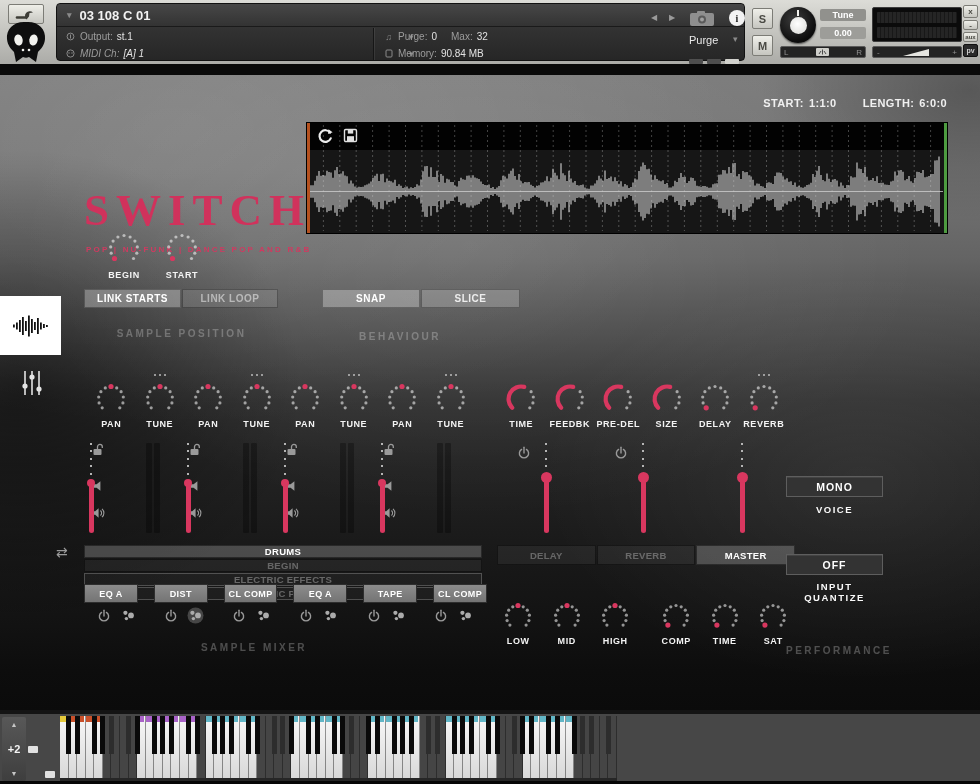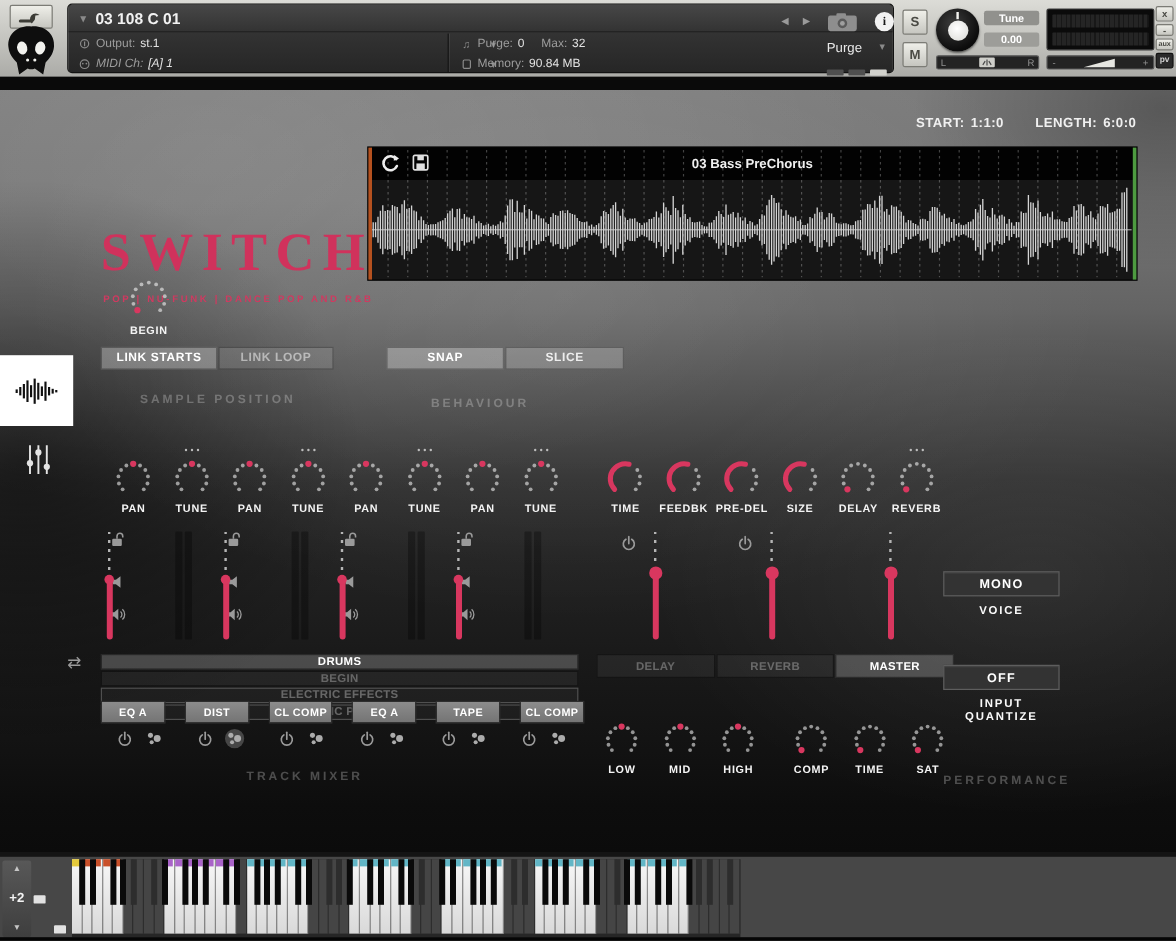--- a/index.html
+++ b/index.html
@@ -308,23 +308,20 @@
           <line x1="525.1" y1="2" x2="525.1" y2="108" stroke="rgba(255,255,255,0.26)" stroke-width="1" stroke-dasharray="2 3"></line>
           <line x1="541.5" y1="2" x2="541.5" y2="108" stroke="rgba(255,255,255,0.26)" stroke-width="1" stroke-dasharray="2 3"></line>
           <line x1="557.9" y1="2" x2="557.9" y2="108" stroke="rgba(255,255,255,0.26)" stroke-width="1" stroke-dasharray="2 3"></line>
           <line x1="574.4" y1="2" x2="574.4" y2="108" stroke="rgba(255,255,255,0.26)" stroke-width="1" stroke-dasharray="2 3"></line>
           <line x1="590.8" y1="2" x2="590.8" y2="108" stroke="rgba(255,255,255,0.26)" stroke-width="1" stroke-dasharray="2 3"></line>
           <line x1="607.2" y1="2" x2="607.2" y2="108" stroke="rgba(255,255,255,0.26)" stroke-width="1" stroke-dasharray="2 3"></line>
           <line x1="623.6" y1="2" x2="623.6" y2="108" stroke="rgba(255,255,255,0.26)" stroke-width="1" stroke-dasharray="2 3"></line>
           <line x1="3" y1="68.5" x2="636" y2="68.5" stroke="#c8c8c8" stroke-width="0.8"></line>
           <path d="M 4 62.3 L 4 74.7 M 6 62.2 L 6 74.8 M 8 57.7 L 8 79.3 M 10 52.7 L 10 84.3 M 12 48.1 L 12 88.9 M 14 52.8 L 14 84.2 M 16 51.9 L 16 85.1 M 18 52.5 L 18 84.5 M 20 47.8 L 20 89.2 M 22 48.9 L 22 88.1 M 24 49.5 L 24 87.5 M 26 54.8 L 26 82.2 M 28 47.3 L 28 89.7 M 30 43.9 L 30 93.1 M 32 50.9 L 32 86.1 M 34 50.4 L 34 86.6 M 36 48.3 L 36 88.7 M 38 52.4 L 38 84.6 M 40 53.2 L 40 83.8 M 42 60.6 L 42 76.4 M 44 57.4 L 44 79.6 M 46 60.5 L 46 76.5 M 48 63.6 L 48 73.4 M 50 64.4 L 50 72.6 M 52 63.8 L 52 73.2 M 54 63.9 L 54 73.1 M 56 63.7 L 56 73.3 M 58 62.3 L 58 74.7 M 60 61.4 L 60 75.6 M 62 60.6 L 62 76.4 M 64 58.6 L 64 78.4 M 66 54.8 L 66 82.2 M 68 52.7 L 68 84.3 M 70 50.8 L 70 86.2 M 72 58.0 L 72 79.0 M 74 51.2 L 74 85.8 M 76 50.8 L 76 86.2 M 78 59.2 L 78 77.8 M 80 55.4 L 80 81.6 M 82 58.0 L 82 79.0 M 84 58.2 L 84 78.8 M 86 59.5 L 86 77.5 M 88 56.8 L 88 80.2 M 90 63.0 L 90 74.0 M 92 61.3 L 92 75.7 M 94 62.8 L 94 74.2 M 96 65.0 L 96 72.0 M 98 64.3 L 98 72.7 M 100 63.4 L 100 73.6 M 102 65.5 L 102 71.5 M 104 64.2 L 104 72.8 M 106 65.1 L 106 71.9 M 108 63.9 L 108 73.1 M 110 61.3 L 110 75.7 M 112 62.5 L 112 74.5 M 114 56.6 L 114 80.4 M 116 48.3 L 116 88.7 M 118 43.2 L 118 93.8 M 120 43.1 L 120 93.9 M 122 53.7 L 122 83.3 M 124 44.2 L 124 92.8 M 126 53.9 L 126 83.1 M 128 54.0 L 128 83.0 M 130 47.8 L 130 89.2 M 132 59.1 L 132 77.9 M 134 51.1 L 134 85.9 M 136 52.7 L 136 84.3 M 138 59.7 L 138 77.3 M 140 55.8 L 140 81.2 M 142 56.5 L 142 80.5 M 144 58.9 L 144 78.1 M 146 59.1 L 146 77.9 M 148 62.5 L 148 74.5 M 150 63.6 L 150 73.4 M 152 57.9 L 152 79.1 M 154 54.7 L 154 82.3 M 156 56.2 L 156 80.8 M 158 56.7 L 158 80.3 M 160 52.8 L 160 84.2 M 162 52.5 L 162 84.5 M 164 54.4 L 164 82.6 M 166 52.3 L 166 84.7 M 168 54.4 L 168 82.6 M 170 55.3 L 170 81.7 M 172 56.0 L 172 81.0 M 174 58.6 L 174 78.4 M 176 61.1 L 176 75.9 M 178 62.1 L 178 74.9 M 180 62.2 L 180 74.8 M 182 61.6 L 182 75.4 M 184 65.1 L 184 71.9 M 186 64.0 L 186 73.0 M 188 66.0 L 188 71.0 M 190 64.4 L 190 72.6 M 192 63.1 L 192 73.9 M 194 57.3 L 194 79.7 M 196 52.8 L 196 84.2 M 198 53.6 L 198 83.4 M 200 55.4 L 200 81.6 M 202 50.8 L 202 86.2 M 204 47.8 L 204 89.2 M 206 45.6 L 206 91.4 M 208 53.1 L 208 83.9 M 210 56.8 L 210 80.2 M 212 51.0 L 212 86.0 M 214 58.3 L 214 78.7 M 216 60.3 L 216 76.7 M 218 59.1 L 218 77.9 M 220 59.2 L 220 77.8 M 222 58.9 L 222 78.1 M 224 61.7 L 224 75.3 M 226 62.9 L 226 74.1 M 228 64.4 L 228 72.6 M 230 63.1 L 230 73.9 M 232 62.2 L 232 74.8 M 234 59.5 L 234 77.5 M 236 59.2 L 236 77.8 M 238 57.8 L 238 79.2 M 240 53.2 L 240 83.8 M 242 58.3 L 242 78.7 M 244 54.7 L 244 82.3 M 246 45.8 L 246 91.2 M 248 49.7 L 248 87.3 M 250 52.6 L 250 84.4 M 252 56.2 L 252 80.8 M 254 40.3 L 254 96.7 M 256 50.3 L 256 86.7 M 258 52.3 L 258 84.7 M 260 58.0 L 260 79.0 M 262 47.7 L 262 89.3 M 264 55.4 L 264 81.6 M 266 59.4 L 266 77.6 M 268 58.1 L 268 78.9 M 270 61.9 L 270 75.1 M 272 62.4 L 272 74.6 M 274 62.1 L 274 74.9 M 276 61.6 L 276 75.4 M 278 64.5 L 278 72.5 M 280 65.5 L 280 71.5 M 282 65.7 L 282 71.3 M 284 62.6 L 284 74.4 M 286 62.4 L 286 74.6 M 288 60.4 L 288 76.6 M 290 57.2 L 290 79.8 M 292 52.8 L 292 84.2 M 294 55.4 L 294 81.6 M 296 57.8 L 296 79.2 M 298 47.4 L 298 89.6 M 300 55.9 L 300 81.1 M 302 55.1 L 302 81.9 M 304 53.6 L 304 83.4 M 306 58.3 L 306 78.7 M 308 54.3 L 308 82.7 M 310 58.1 L 310 78.9 M 312 60.8 L 312 76.2 M 314 58.3 L 314 78.7 M 316 63.6 L 316 73.4 M 318 61.1 L 318 75.9 M 320 62.3 L 320 74.7 M 322 65.0 L 322 72.0 M 324 63.9 L 324 73.1 M 326 59.4 L 326 77.6 M 328 55.5 L 328 81.5 M 330 56.6 L 330 80.4 M 332 48.1 L 332 88.9 M 334 43.5 L 334 93.5 M 336 39.4 L 336 97.6 M 338 42.0 L 338 95.0 M 340 46.2 L 340 90.8 M 342 45.7 L 342 91.3 M 344 51.4 L 344 85.6 M 346 56.8 L 346 80.2 M 348 52.2 L 348 84.8 M 350 55.9 L 350 81.1 M 352 57.6 L 352 79.4 M 354 58.3 L 354 78.7 M 356 57.3 L 356 79.7 M 358 61.1 L 358 75.9 M 360 60.0 L 360 77.0 M 362 64.5 L 362 72.5 M 364 64.4 L 364 72.6 M 366 63.2 L 366 73.8 M 368 57.8 L 368 79.2 M 370 58.9 L 370 78.1 M 372 55.1 L 372 81.9 M 374 49.9 L 374 87.1 M 376 53.9 L 376 83.1 M 378 53.7 L 378 83.3 M 380 59.9 L 380 77.1 M 382 58.1 L 382 78.9 M 384 54.5 L 384 82.5 M 386 55.0 L 386 82.0 M 388 57.8 L 388 79.2 M 390 62.7 L 390 74.3 M 392 63.3 L 392 73.7 M 394 63.9 L 394 73.1 M 396 63.0 L 396 74.0 M 398 63.0 L 398 74.0 M 400 63.8 L 400 73.2 M 402 64.8 L 402 72.2 M 404 64.6 L 404 72.4 M 406 61.3 L 406 75.7 M 408 60.6 L 408 76.4 M 410 60.3 L 410 76.7 M 412 51.7 L 412 85.3 M 414 51.5 L 414 85.5 M 416 47.1 L 416 89.9 M 418 47.2 L 418 89.8 M 420 50.4 L 420 86.6 M 422 44.0 L 422 93.0 M 424 50.1 L 424 86.9 M 426 40.2 L 426 96.8 M 428 40.1 L 428 96.9 M 430 53.3 L 430 83.7 M 432 51.1 L 432 85.9 M 434 55.9 L 434 81.1 M 436 48.1 L 436 88.9 M 438 49.2 L 438 87.8 M 440 49.1 L 440 87.9 M 442 52.2 L 442 84.8 M 444 53.4 L 444 83.6 M 446 56.7 L 446 80.3 M 448 62.5 L 448 74.5 M 450 60.4 L 450 76.6 M 452 60.8 L 452 76.2 M 454 62.9 L 454 74.1 M 456 63.6 L 456 73.4 M 458 64.9 L 458 72.1 M 460 59.8 L 460 77.2 M 462 59.3 L 462 77.7 M 464 59.7 L 464 77.3 M 466 61.1 L 466 75.9 M 468 52.9 L 468 84.1 M 470 49.4 L 470 87.6 M 472 49.6 L 472 87.4 M 474 50.1 L 474 86.9 M 476 53.6 L 476 83.4 M 478 56.6 L 478 80.4 M 480 55.2 L 480 81.8 M 482 58.8 L 482 78.2 M 484 58.2 L 484 78.8 M 486 61.9 L 486 75.1 M 488 59.4 L 488 77.6 M 490 63.7 L 490 73.3 M 492 62.8 L 492 74.2 M 494 64.2 L 494 72.8 M 496 64.7 L 496 72.3 M 498 63.8 L 498 73.2 M 500 62.0 L 500 75.0 M 502 61.6 L 502 75.4 M 504 59.8 L 504 77.2 M 506 51.1 L 506 85.9 M 508 54.1 L 508 82.9 M 510 47.7 L 510 89.3 M 512 42.9 L 512 94.1 M 514 52.0 L 514 85.0 M 516 57.0 L 516 80.0 M 518 58.2 L 518 78.8 M 520 50.4 L 520 86.6 M 522 55.7 L 522 81.3 M 524 59.0 L 524 78.0 M 526 56.6 L 526 80.4 M 528 56.0 L 528 81.0 M 530 57.4 L 530 79.6 M 532 63.4 L 532 73.6 M 534 59.6 L 534 77.4 M 536 62.4 L 536 74.6 M 538 65.1 L 538 71.9 M 540 61.9 L 540 75.1 M 542 62.2 L 542 74.8 M 544 53.3 L 544 83.7 M 546 54.5 L 546 82.5 M 548 54.3 L 548 82.7 M 550 39.4 L 550 97.6 M 552 45.6 L 552 91.4 M 554 46.0 L 554 91.0 M 556 50.1 L 556 86.9 M 558 44.0 L 558 93.0 M 560 53.7 L 560 83.3 M 562 57.4 L 562 79.6 M 564 57.0 L 564 80.0 M 566 54.9 L 566 82.1 M 568 58.1 L 568 78.9 M 570 53.3 L 570 83.7 M 572 60.0 L 572 77.0 M 574 59.7 L 574 77.3 M 576 59.8 L 576 77.2 M 578 61.4 L 578 75.6 M 580 61.8 L 580 75.2 M 582 61.9 L 582 75.1 M 584 58.6 L 584 78.4 M 586 57.7 L 586 79.3 M 588 48.6 L 588 88.4 M 590 52.4 L 590 84.6 M 592 47.5 L 592 89.5 M 594 47.1 L 594 89.9 M 596 48.8 L 596 88.2 M 598 57.2 L 598 79.8 M 600 56.1 L 600 80.9 M 602 53.1 L 602 83.9 M 604 58.3 L 604 78.7 M 606 59.8 L 606 77.2 M 608 55.0 L 608 82.0 M 610 48.7 L 610 88.3 M 612 48.9 L 612 88.1 M 614 50.0 L 614 87.0 M 616 46.9 L 616 90.1 M 618 54.3 L 618 82.7 M 620 53.8 L 620 83.2 M 622 53.0 L 622 84.0 M 624 50.9 L 624 86.1 M 626 51.0 L 626 86.0 M 628 37.4 L 628 99.6 M 630 37.2 L 630 99.8 M 632 33.5 L 632 103.5 " stroke="#d4d4d4" stroke-width="1.1" fill="none"></path>
         </svg>
-      <div id="wave-title">
-          <span>03 Bass PreChorus</span>
-        </div>
       <div id="wave-icons">
         <span>
           <svg width="16" height="16" viewBox="0 0 17 17">
               <path d="M14 5 A6.2 6.2 0 1 0 14.6 11" stroke="#ececec" stroke-width="2.3" fill="none" stroke-linecap="round"></path>
               <polygon points="12.2,1.2 16.6,4.4 11.8,6.4" fill="#ececec"></polygon>
             </svg>
         </span>
         <span>
           <svg width="15" height="15" viewBox="0 0 15 15">
               <rect x="1.5" y="1.5" width="12" height="12" rx="1.2" stroke="#e0e0e0" stroke-width="1.4" fill="none"></rect>
@@ -346,20 +343,36 @@
             <circle cx="7.1" cy="10.1" r="1.6" fill="rgba(255,255,255,0.55)"></circle>
             <circle cx="11.9" cy="6.0" r="1.6" fill="rgba(255,255,255,0.55)"></circle>
             <circle cx="18.0" cy="4.5" r="1.6" fill="rgba(255,255,255,0.55)"></circle>
             <circle cx="24.1" cy="6.0" r="1.6" fill="rgba(255,255,255,0.55)"></circle>
             <circle cx="28.9" cy="10.1" r="1.6" fill="rgba(255,255,255,0.55)"></circle>
             <circle cx="31.3" cy="15.9" r="1.6" fill="rgba(255,255,255,0.55)"></circle>
             <circle cx="30.8" cy="22.2" r="1.6" fill="rgba(255,255,255,0.55)"></circle>
             <circle cx="27.5" cy="27.5" r="1.6" fill="rgba(255,255,255,0.55)"></circle>
           </svg>
           <div class="knob-label">BEGIN</div>
+        </div>
+        <div class="knob-cell" style="width: 58px;">
+          <svg width="36" height="36">
+            <circle cx="8.5" cy="27.5" r="2.6" fill="#d8375f"></circle>
+            <circle cx="5.2" cy="22.2" r="1.6" fill="rgba(255,255,255,0.55)"></circle>
+            <circle cx="4.7" cy="15.9" r="1.6" fill="rgba(255,255,255,0.55)"></circle>
+            <circle cx="7.1" cy="10.1" r="1.6" fill="rgba(255,255,255,0.55)"></circle>
+            <circle cx="11.9" cy="6.0" r="1.6" fill="rgba(255,255,255,0.55)"></circle>
+            <circle cx="18.0" cy="4.5" r="1.6" fill="rgba(255,255,255,0.55)"></circle>
+            <circle cx="24.1" cy="6.0" r="1.6" fill="rgba(255,255,255,0.55)"></circle>
+            <circle cx="28.9" cy="10.1" r="1.6" fill="rgba(255,255,255,0.55)"></circle>
+            <circle cx="31.3" cy="15.9" r="1.6" fill="rgba(255,255,255,0.55)"></circle>
+            <circle cx="30.8" cy="22.2" r="1.6" fill="rgba(255,255,255,0.55)"></circle>
+            <circle cx="27.5" cy="27.5" r="1.6" fill="rgba(255,255,255,0.55)"></circle>
+          </svg>
+          <div class="knob-label">START</div>
         </div>
       </div>
     <div class="seg seg-active" style="left:84px;top:225px;width:97px;">
         <span>LINK STARTS</span>
       </div>
     <div class="seg seg-dim" style="left:182px;top:225px;width:96px;">
         <span>LINK LOOP</span>
       </div>
     <div class="seclabel" style="left:84px;top:264px;width:195px;">SAMPLE POSITION</div>
 
@@ -907,21 +920,21 @@
             <circle cx="21.2" cy="5.8" r="1.6" fill="rgba(255,255,255,0.55)"></circle>
             <circle cx="25.3" cy="9.2" r="1.6" fill="rgba(255,255,255,0.55)"></circle>
             <circle cx="27.4" cy="14.2" r="1.6" fill="rgba(255,255,255,0.55)"></circle>
             <circle cx="26.9" cy="19.6" r="1.6" fill="rgba(255,255,255,0.55)"></circle>
             <circle cx="24.1" cy="24.1" r="1.6" fill="rgba(255,255,255,0.55)"></circle>
           </svg>
           <div class="knob-label">SAT</div>
         </div>
       </div>
 
-    <div class="seclabel" style="left:84px;top:578px;width:340px;">TRACK MIXER</div>
+    <div class="seclabel" style="left:84px;top:578px;width:340px;">SAMPLE MIXER</div>
 
     <div class="rp-btn" style="top:412px;">
         <span>MONO</span>
       </div>
     <div class="rp-label" style="top:440px;">VOICE</div>
     <div class="rp-btn" style="top:490px;">
         <span>OFF</span>
       </div>
     <div class="rp-label" style="top:517px;">INPUT QUANTIZE</div>
     <div class="seclabel" style="left:786px;top:581px;width:97px;">PERFORMANCE</div>

